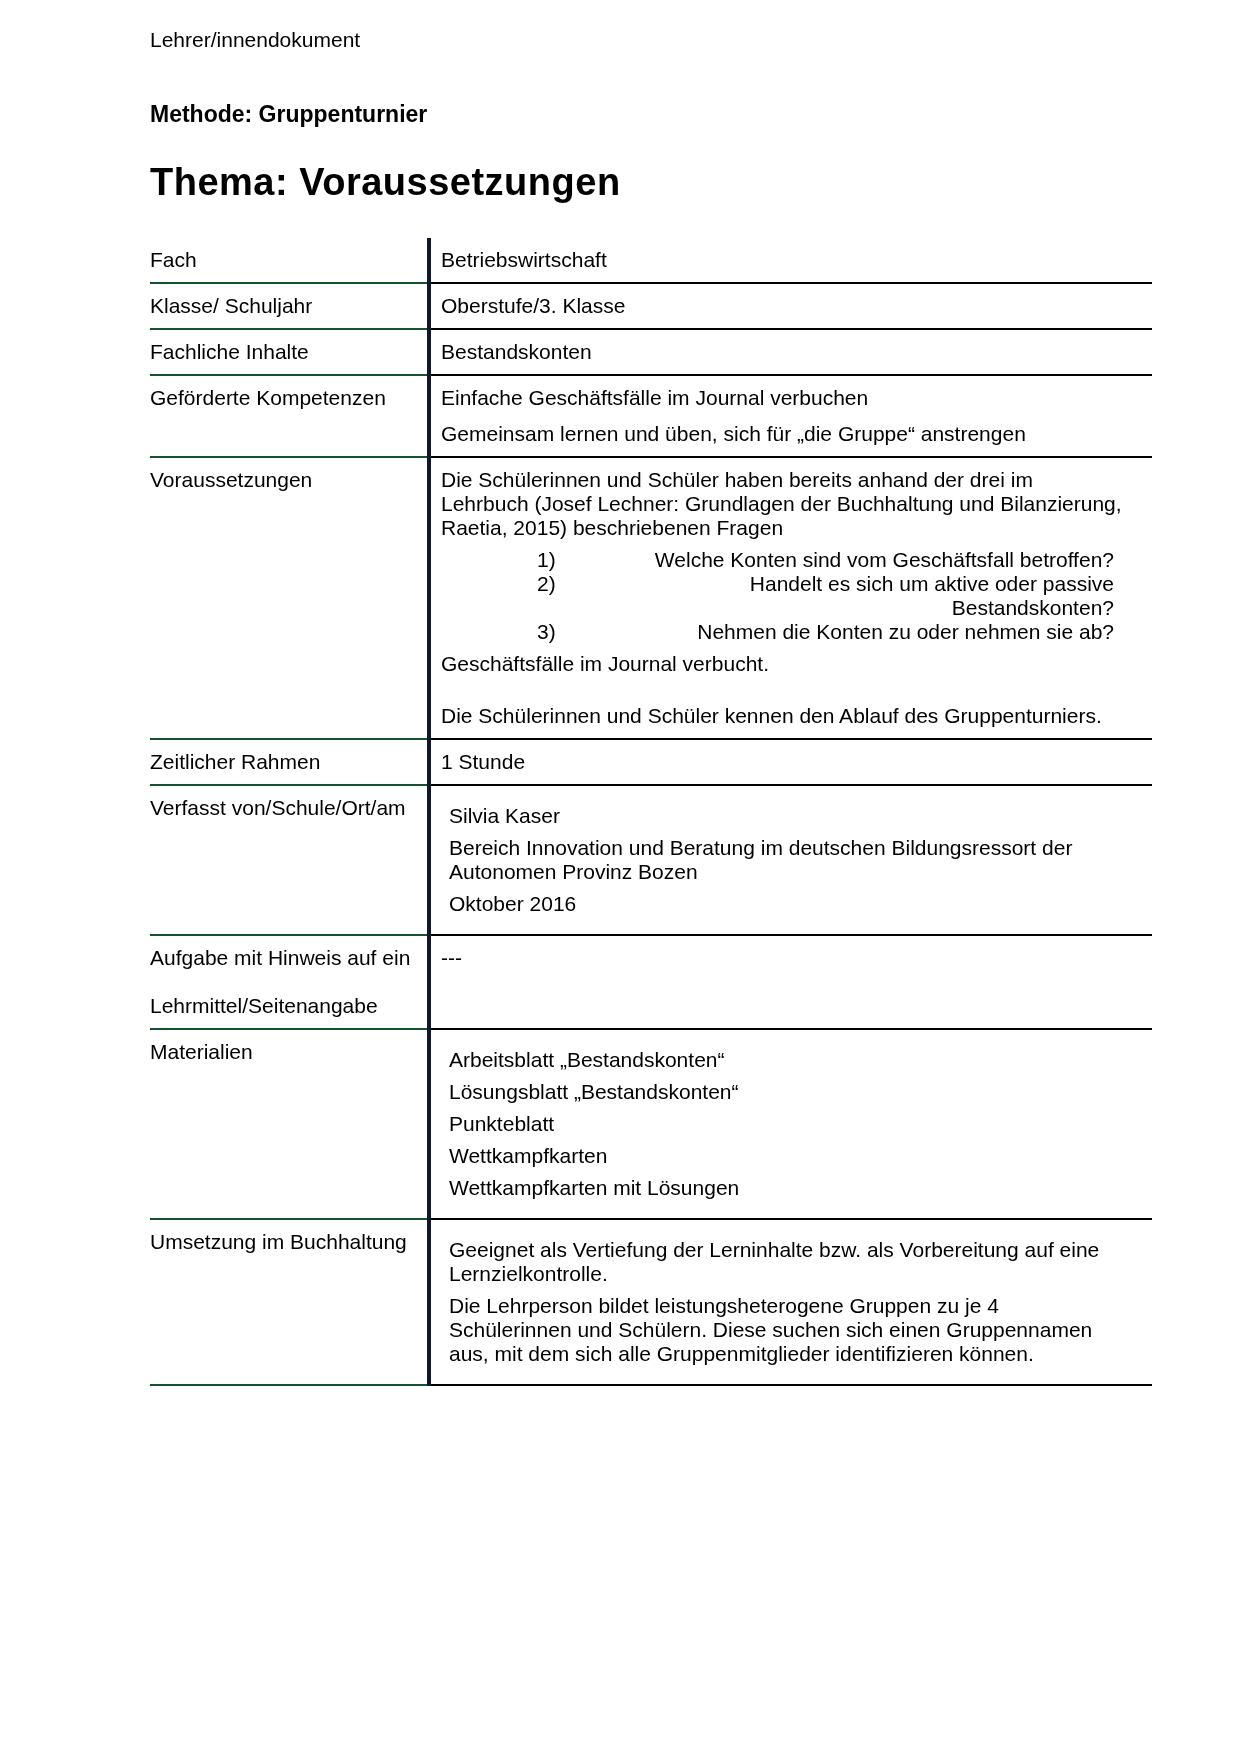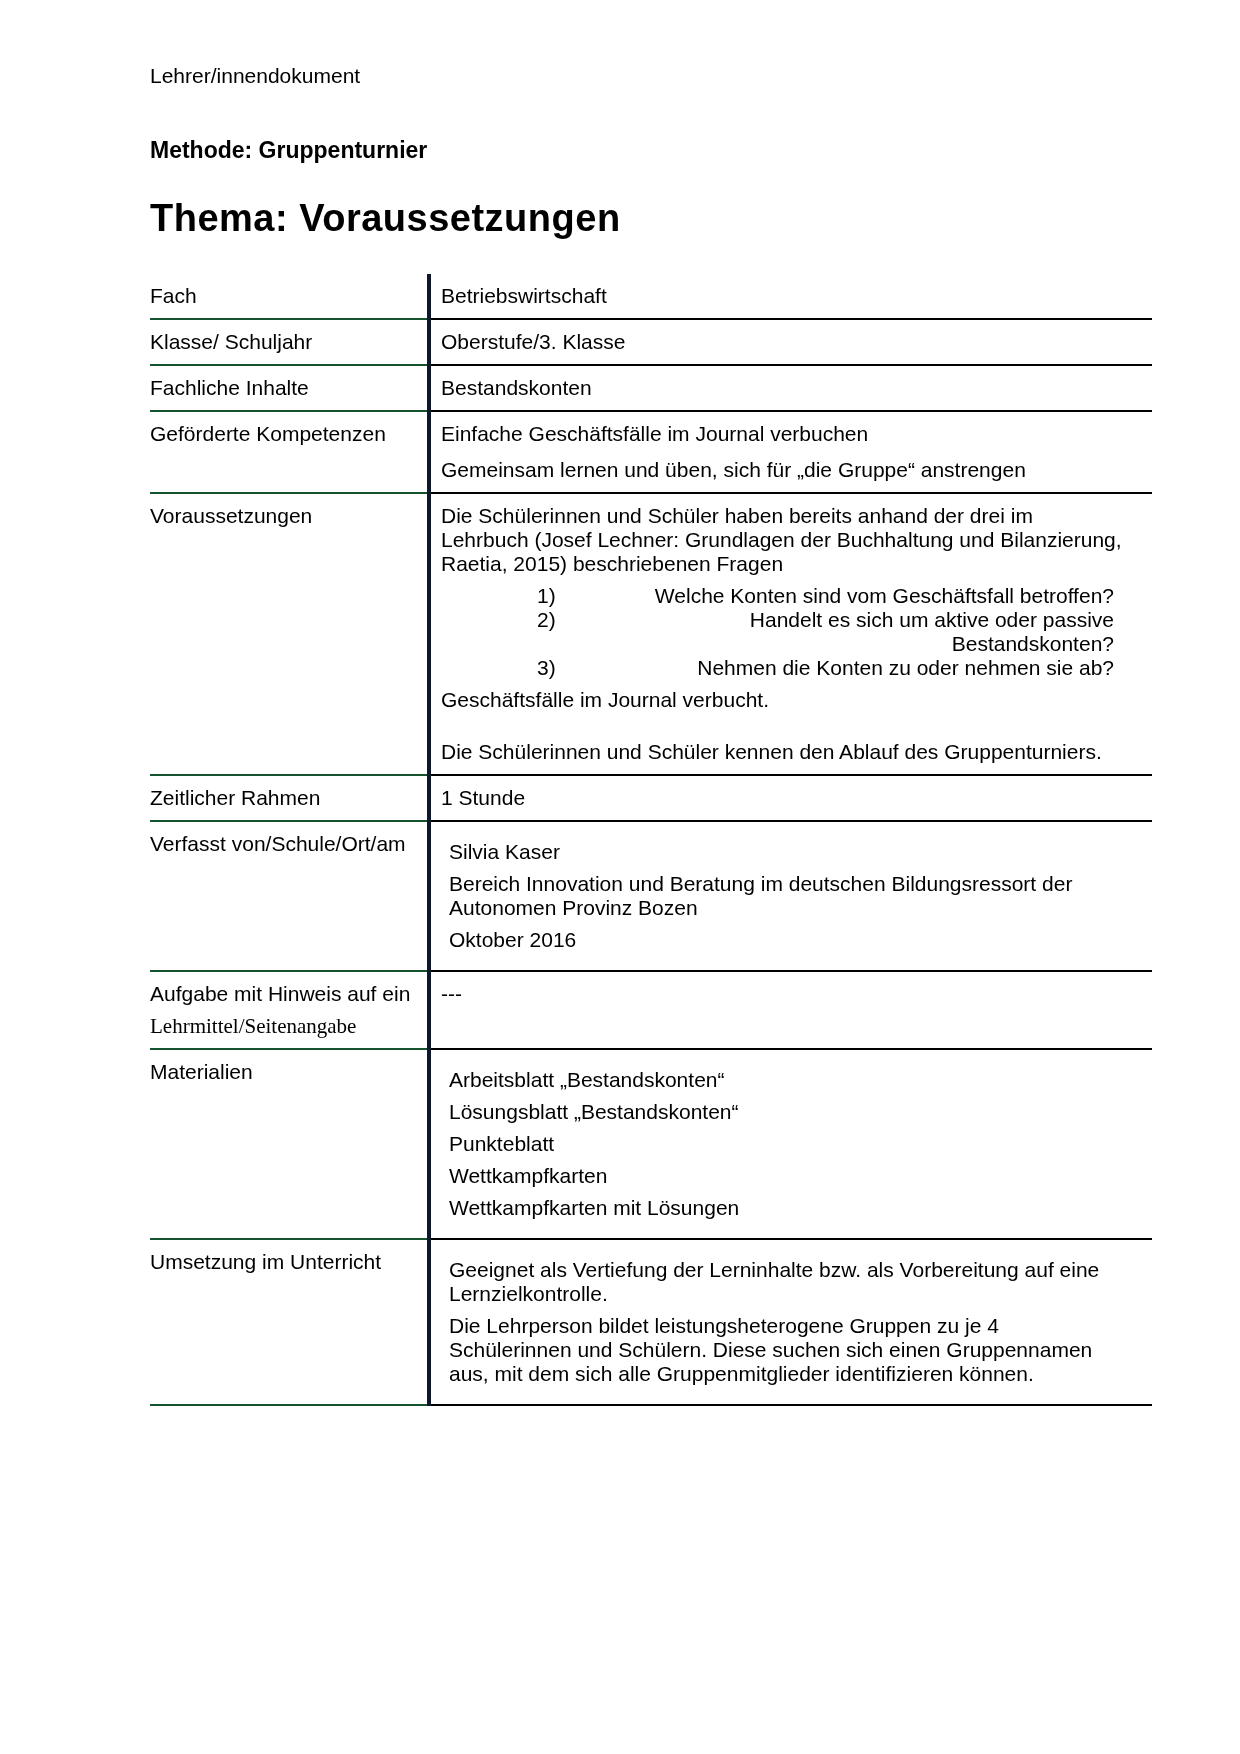--- a/index.html
+++ b/index.html
@@ -1,21 +1,21 @@
 <!DOCTYPE html>
 <html><head>
 <meta charset="utf-8">
 <style>
   html, body { margin: 0; padding: 0; background: #ffffff; }
   .page {
     position: relative;
     width: 1240px;
     height: 1754px;
     box-sizing: border-box;
-    padding: 64px 88px 0 150px;
+    padding: 28px 88px 0 150px;
     background: #ffffff;
     color: #000000;
     font-family: "Liberation Sans", "DejaVu Sans", sans-serif;
     font-size: 21px;
     line-height: 24px;
     overflow: hidden;
   }
   .doc-header { font-size: 21px; line-height: 24px; }
   .method-title {
     font-size: 23px; line-height: 32px;
@@ -37,21 +37,21 @@
     width: 273px;
     padding: 10px 4px 10px 0;
     border-bottom: 2px solid #14532d;
   }
   td.value-cell {
     border-left: 4px solid #0f172a;
     border-bottom: 2px solid #000000;
     padding: 10px 30px 10px 10px;
   }
   .label-line { margin: 0; }
-  .label-line + .label-line { margin-top: 8px; font-family: Liberation Serif, serif; }
+  .label-line + .label-line { margin-top: 24px; }
   .para { margin: 0; }
   .para.gap-after { margin-bottom: 12px; }
   ul.bullet {
     list-style: none;
     margin: 0;
     padding: 0 0 0 77px;
   }
   ul.bullet > li { position: relative; padding-left: 35px; }
   ul.bullet > li::before {
     content: "\2022";
@@ -176,21 +176,21 @@
               <div class="line">Arbeitsblatt „Bestandskonten“</div>
               <div class="line">Lösungsblatt „Bestandskonten“</div>
               <div class="line">Punkteblatt</div>
               <div class="line">Wettkampfkarten</div>
               <div class="line">Wettkampfkarten mit Lösungen</div>
             </div>
           </td>
   </tr>
         <tr>
     <td class="label-cell">
-            <div class="label-line">Umsetzung im Unterricht</div>
+            <div class="label-line">Umsetzung im Buchhaltung</div>
           </td>
     <td class="value-cell">
             <div>
               <div class="line">Geeignet als Vertiefung der Lerninhalte bzw. als Vorbereitung auf eine Lernzielkontrolle.</div>
               <div class="line">Die Lehrperson bildet leistungsheterogene Gruppen zu je 4 Schülerinnen und Schülern. Diese suchen sich einen Gruppennamen aus, mit dem sich alle Gruppenmitglieder identifizieren können.</div>
             </div>
           </td>
   </tr>
       </tbody>
   </table>

